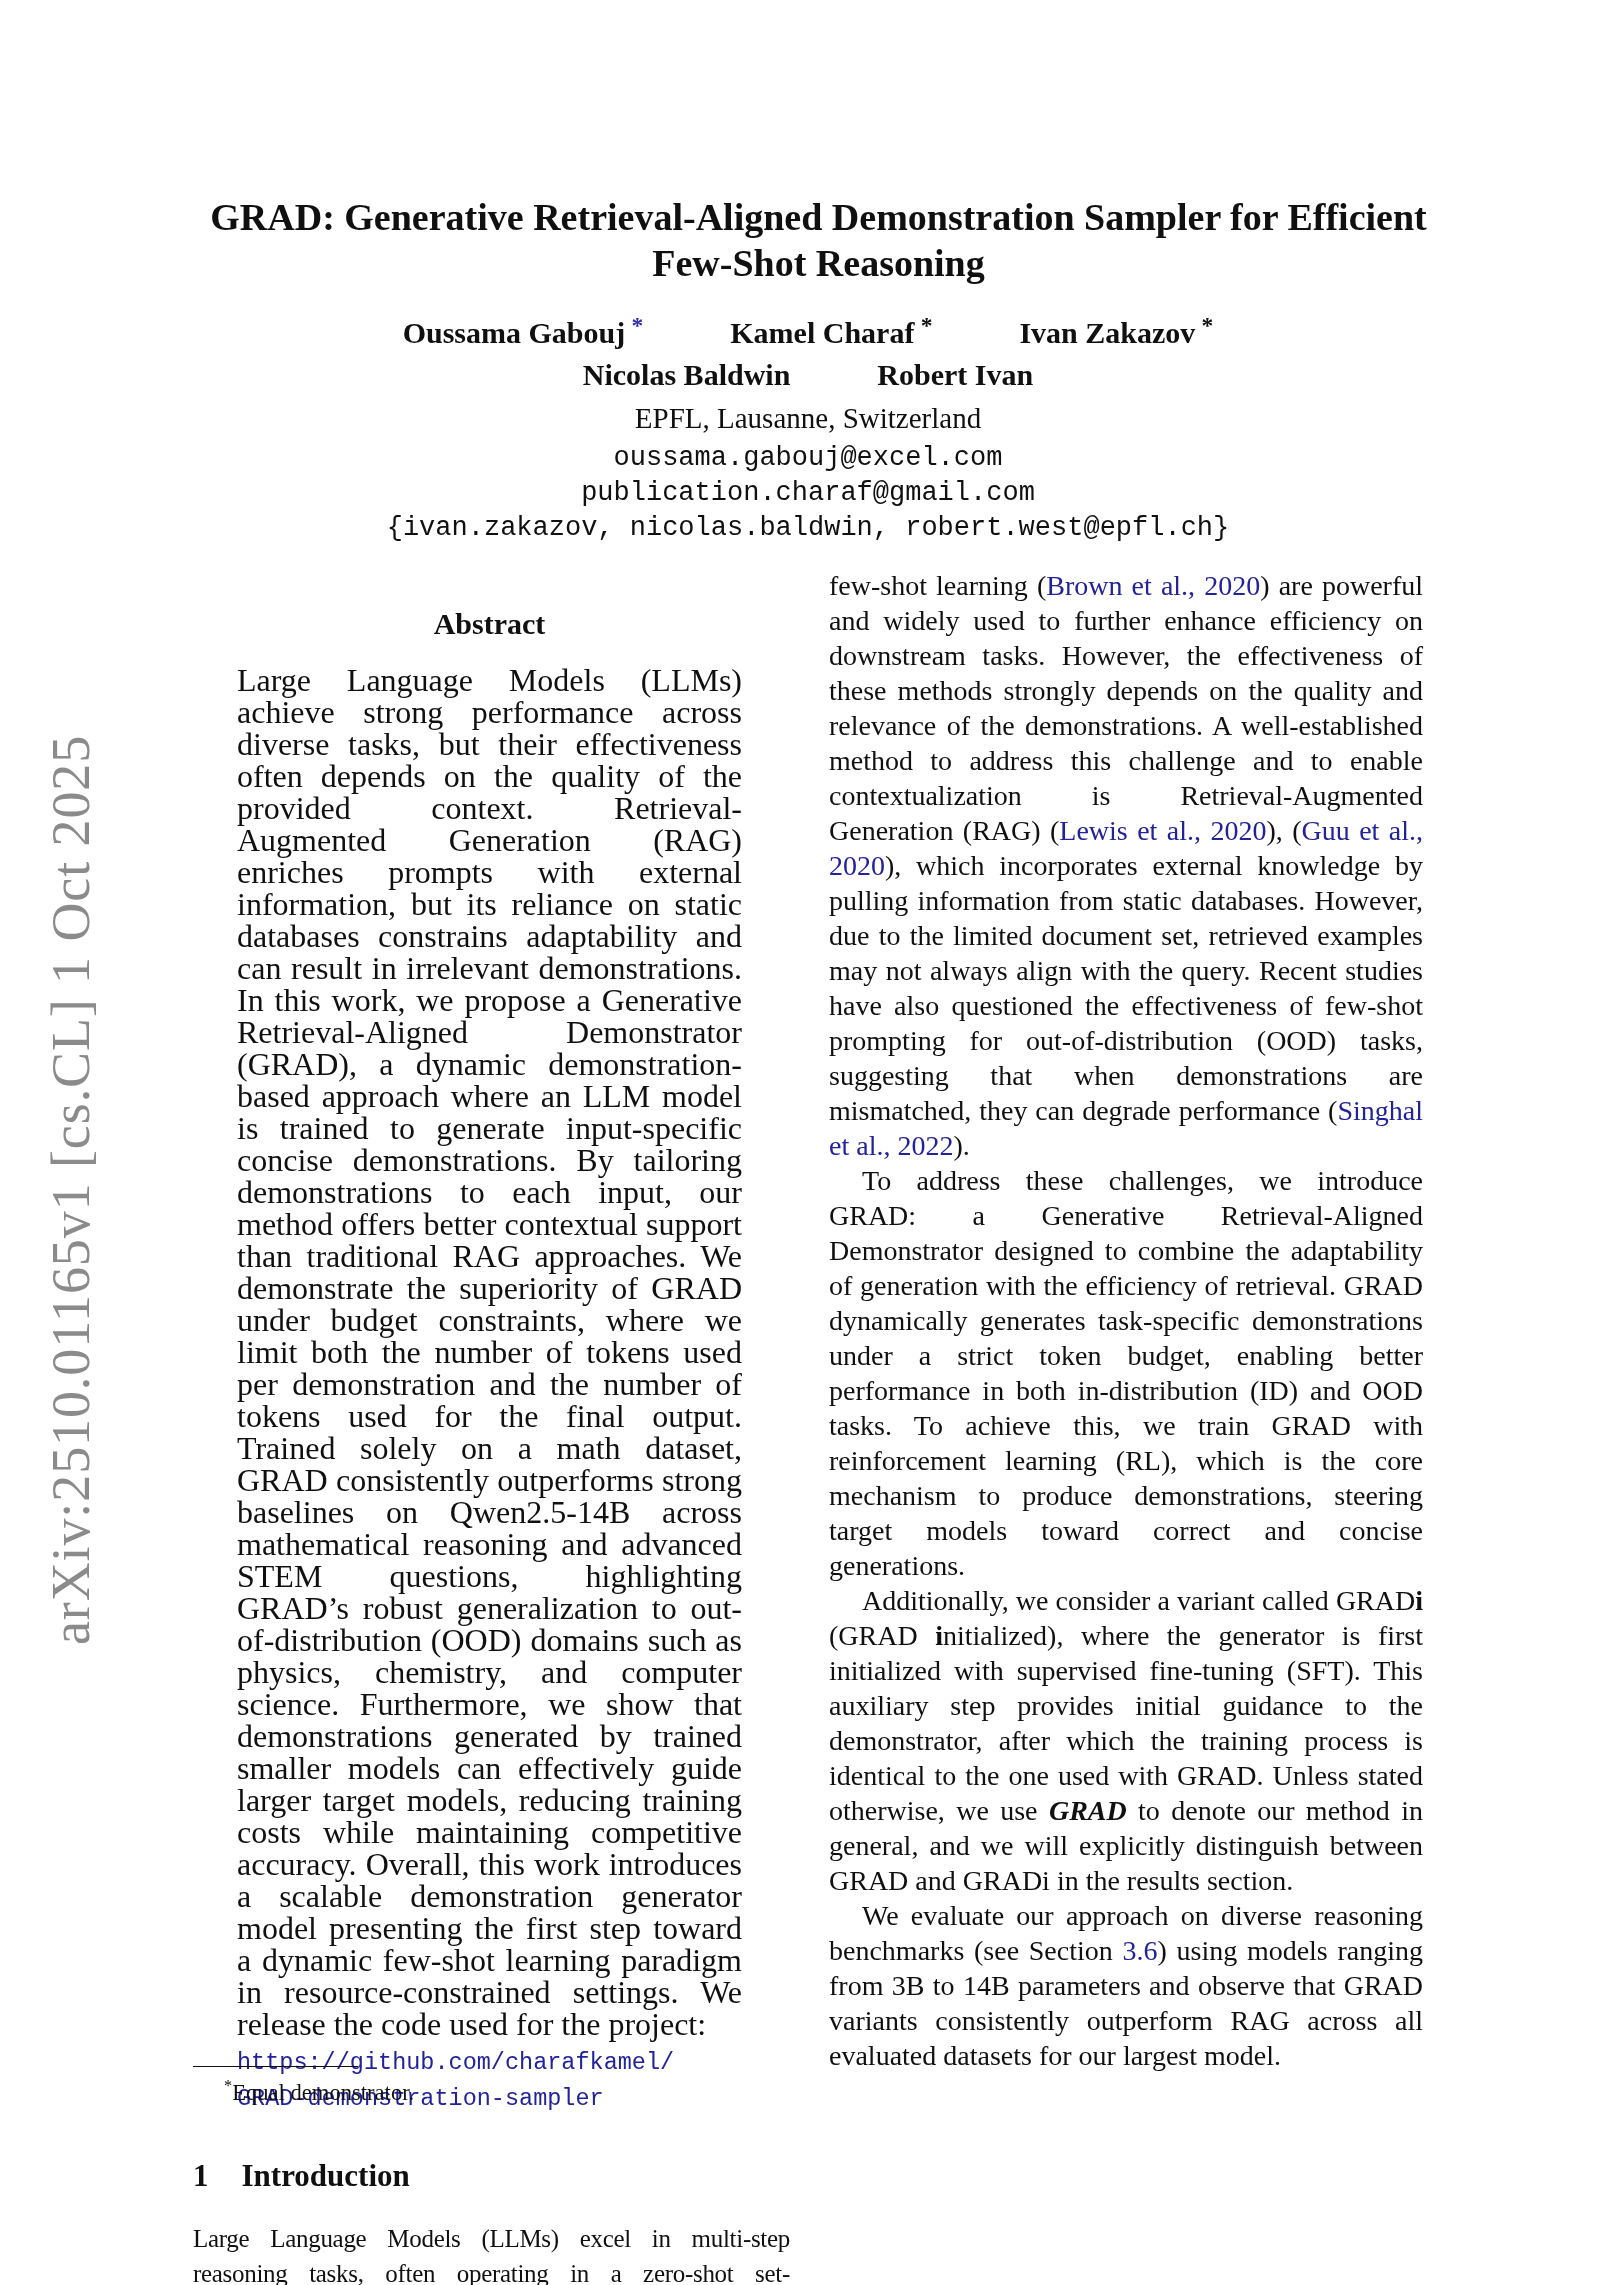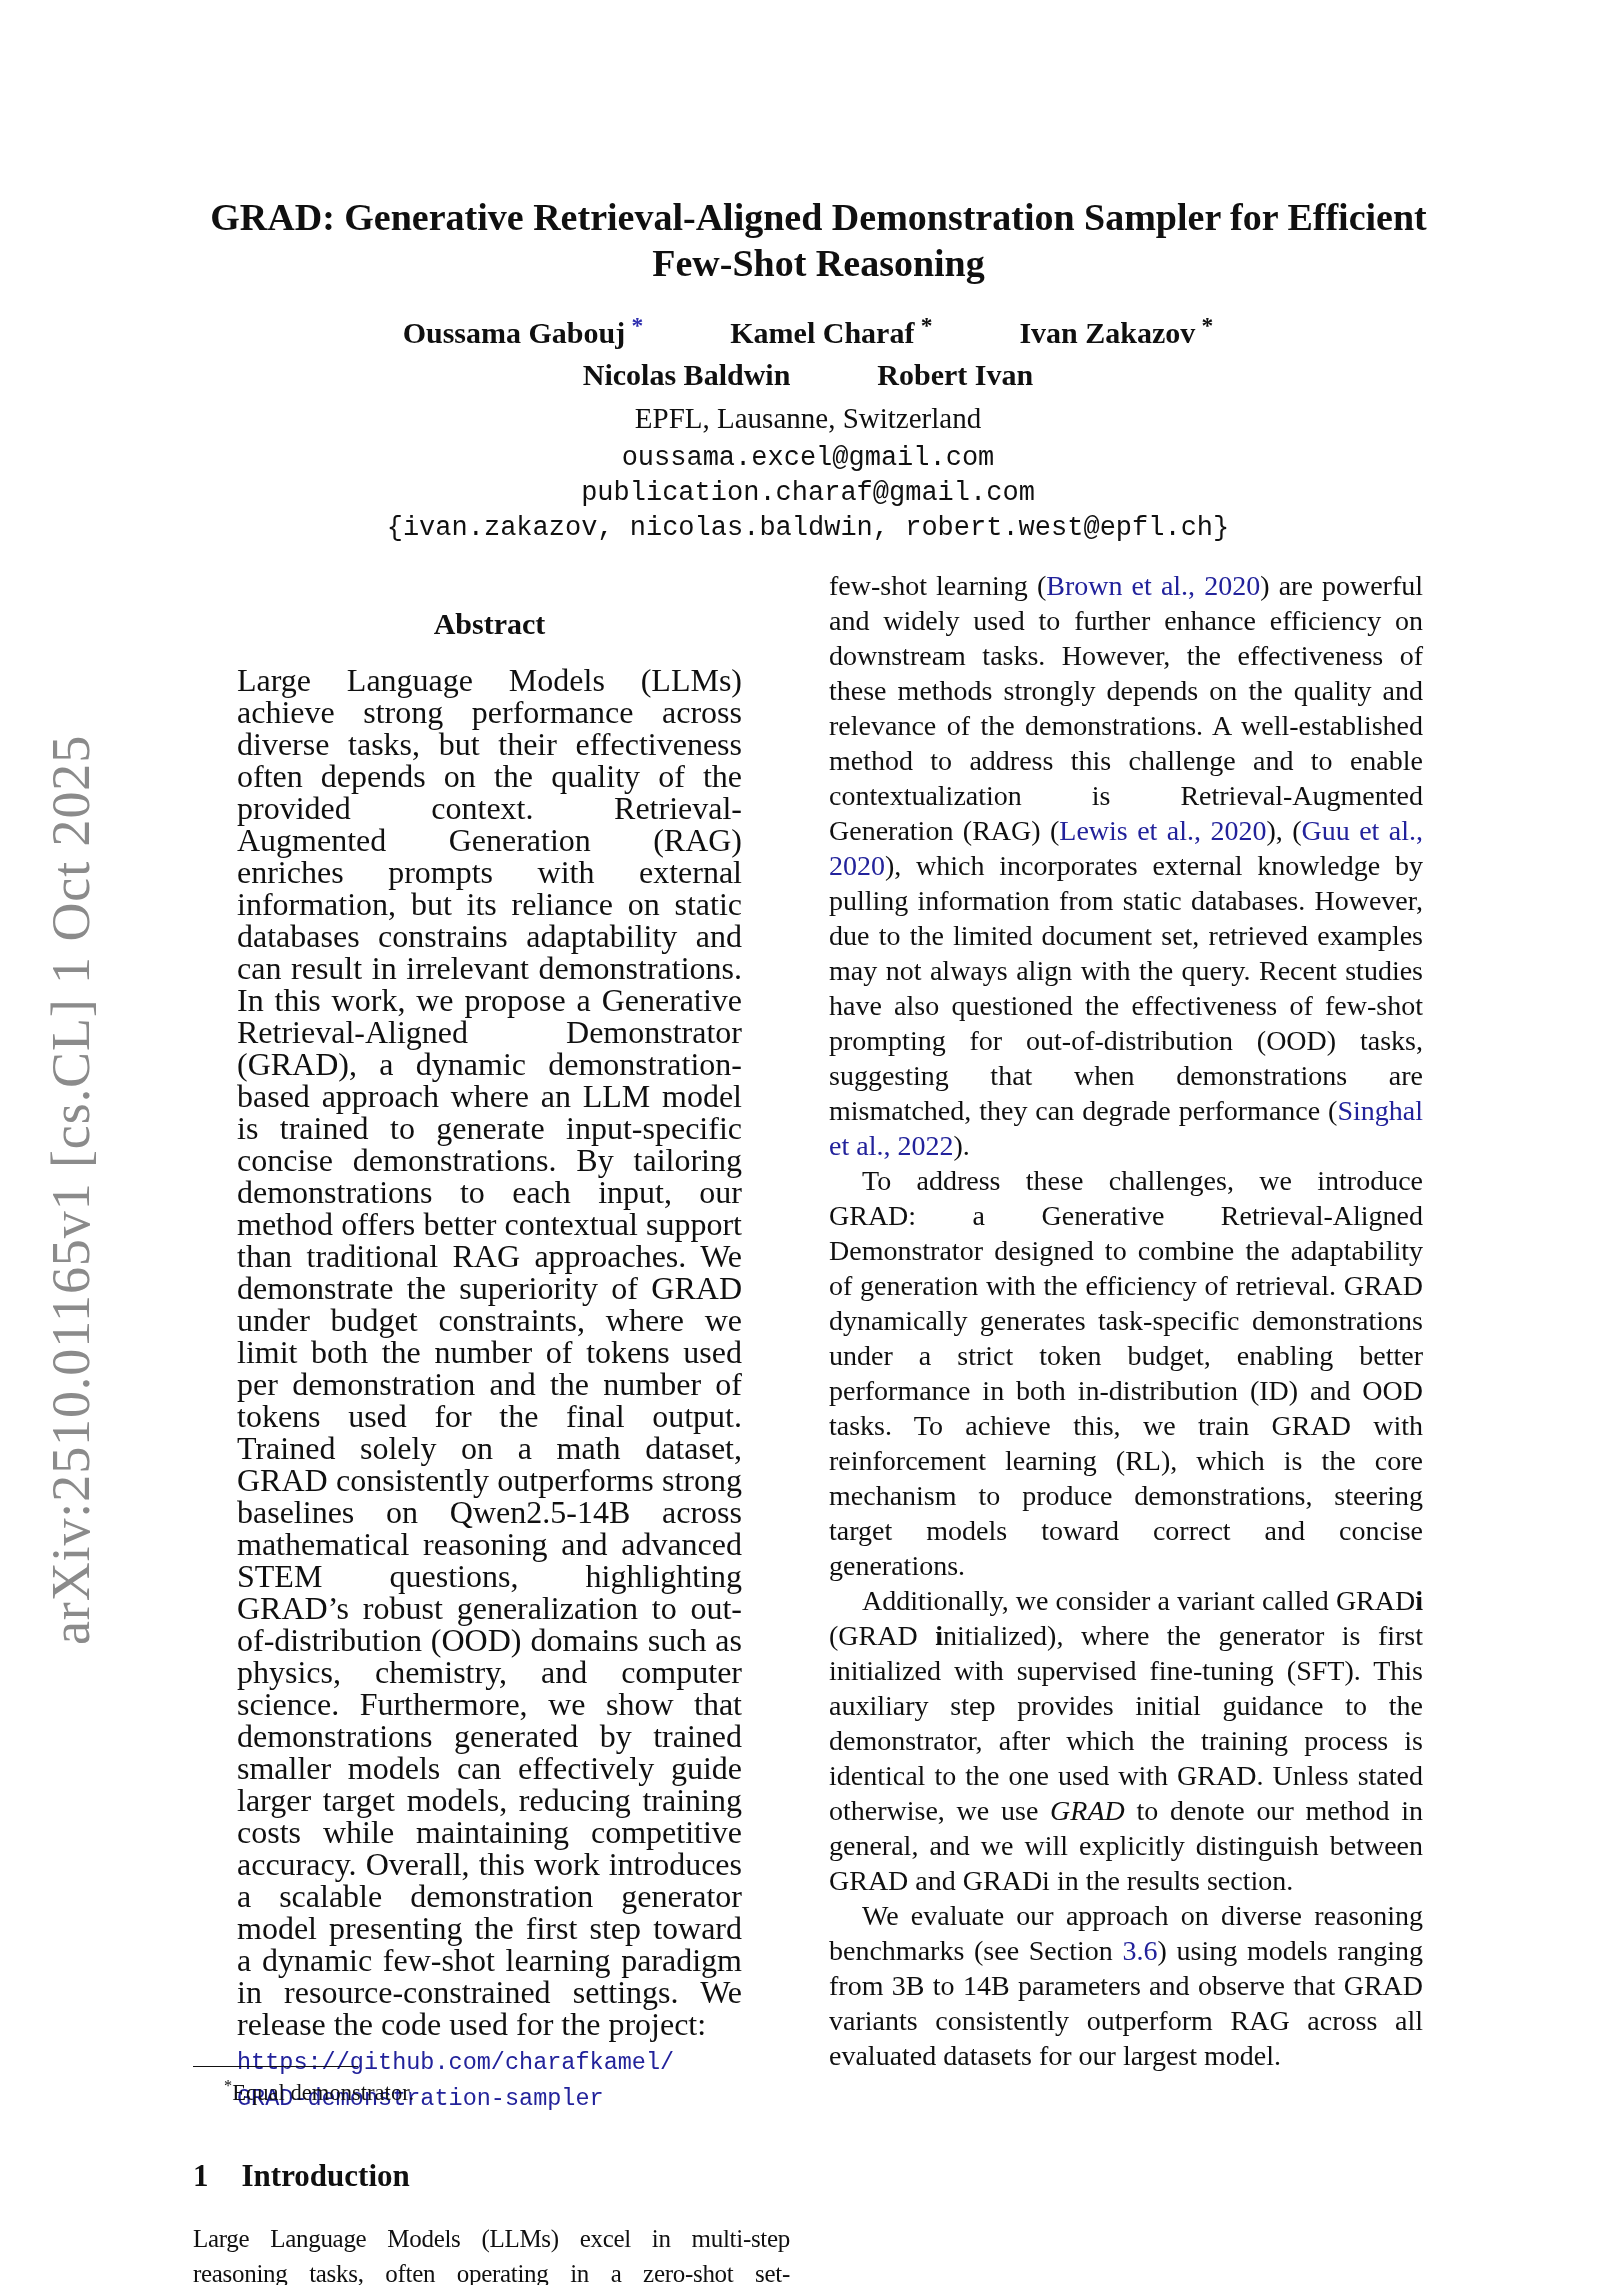--- a/index.html
+++ b/index.html
@@ -40,21 +40,21 @@
   .section-title{margin-left:33px;}
   .intro-lines{margin-top:26px;font-size:25px;line-height:35px;letter-spacing:-0.3px;}
   .jline{text-align:justify;text-align-last:justify;white-space:normal;}
 
   .col-right{position:absolute;left:829px;top:568px;width:594px;
     font-size:28px;line-height:35px;text-align:justify;}
   .para{margin:0;}
   .para.indent{text-indent:33px;}
   .seg-link{color:#22229b;cursor:pointer;}
   .seg-bold{font-weight:bold;}
-  .seg-italic{font-style:italic;}
+  .seg-italic{font-style:italic;font-weight:bold;}
 
   
   .footnote{position:absolute;left:193px;top:2066px;width:597px;}
   .footnote-rule{width:165px;border-top:1.8px solid #111;height:0;}
   .footnote-text{margin-top:5.4px;padding-left:31px;font-size:22.6px;line-height:27px;}
   .footnote-text sup{font-size:16.3px;}
 </style>
 </head>
 <body>
 
@@ -75,21 +75,21 @@
     </div>
 
     <div class="authors-row second">
       <span class="author">Nicolas Baldwin</span>
       <span class="author">Robert Ivan</span>
     </div>
 
     <div class="affiliation">EPFL, Lausanne, Switzerland</div>
 
     <div class="emails">
-      <div>oussama.excel@gmail.com</div>
+      <div>oussama.gabouj@excel.com</div>
       <div>publication.charaf@gmail.com</div>
       <div>{ivan.zakazov, nicolas.baldwin, robert.west@epfl.ch}</div>
     </div>
   </div>
 
   <div class="col-left">
     <div class="abstract-wrap">
       <div class="abstract-heading">Abstract</div>
       <p class="abstract-body">Large Language Models (LLMs) achieve strong performance across diverse tasks, but their effectiveness often depends on the quality of the provided context. Retrieval-Augmented Generation (RAG) enriches prompts with external information, but its reliance on static databases constrains adaptability and can result in irrelevant demonstrations. In this work, we propose a Generative Retrieval-Aligned Demonstrator (GRAD), a dynamic demonstration-based approach where an LLM model is trained to generate input-specific concise demonstrations. By tailoring demonstrations to each input, our method offers better contextual support than traditional RAG approaches. We demonstrate the superiority of GRAD under budget constraints, where we limit both the number of tokens used per demonstration and the number of tokens used for the final output. Trained solely on a math dataset, GRAD consistently outperforms strong baselines on Qwen2.5-14B across mathematical reasoning and advanced STEM questions, highlighting GRAD’s robust generalization to out-of-distribution (OOD) domains such as physics, chemistry, and computer science. Furthermore, we show that demonstrations generated by trained smaller models can effectively guide larger target models, reducing training costs while maintaining competitive accuracy. Overall, this work introduces a scalable demonstration generator model presenting the first step toward a dynamic few-shot learning paradigm in resource-constrained settings. We release the code used for the project:</p>
       <div class="github">

